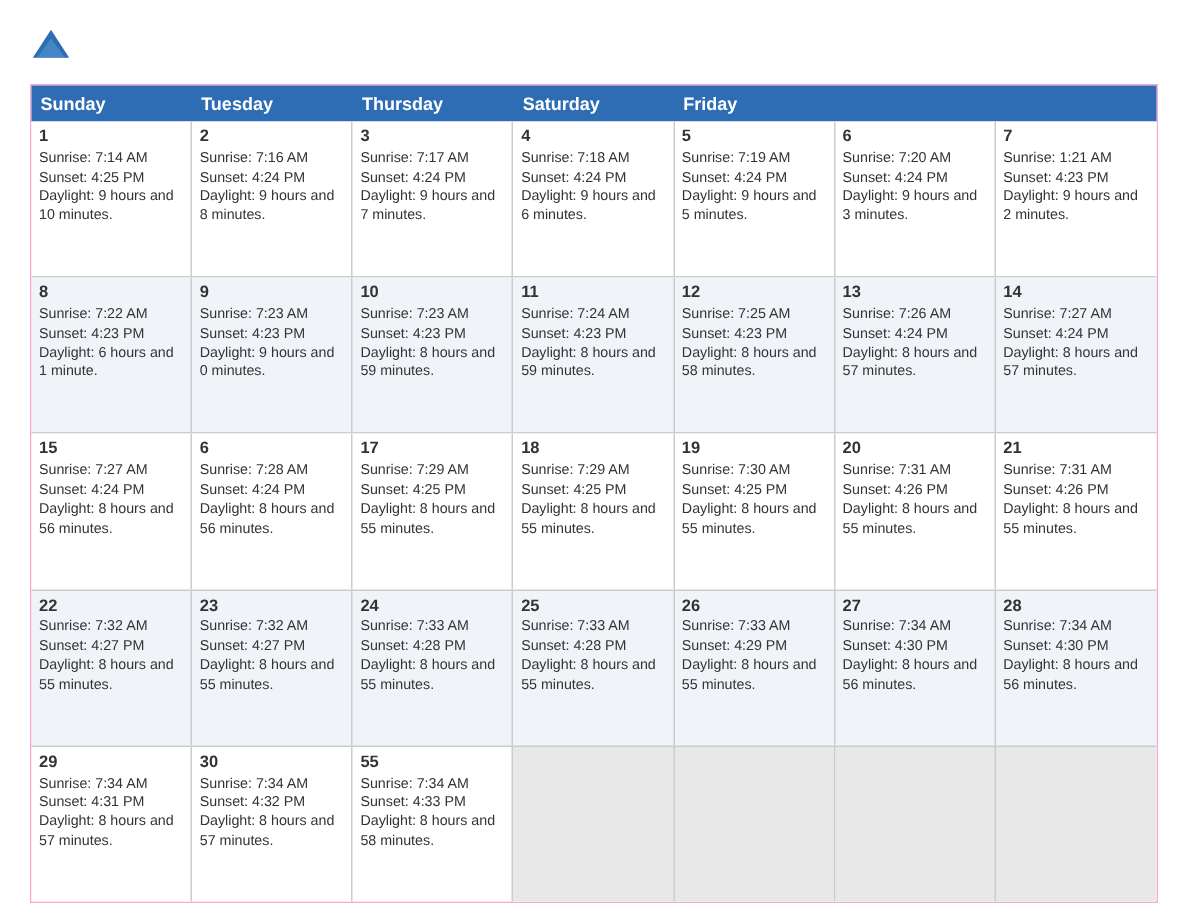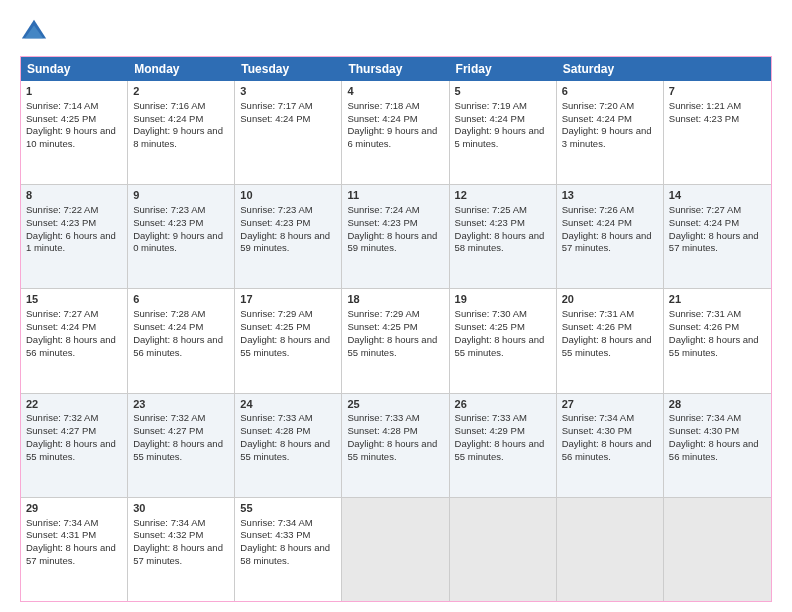--- a/index.html
+++ b/index.html
@@ -130,35 +130,34 @@
     </div>
     <div class="title-area">
       <div class="main-title"></div>
       <div class="subtitle"></div>
     </div>
   </div>
 
   <div class="calendar">
     <div class="cal-header">
     <div class="cal-header-cell">Sunday</div>
-        <div class="cal-header-cell">Monday</div>
         <div class="cal-header-cell">Tuesday</div>
         <div class="cal-header-cell">Thursday</div>
+        <div class="cal-header-cell">Saturday</div>
         <div class="cal-header-cell">Friday</div>
-        <div class="cal-header-cell">Saturday</div>
       </div>
     <div class="cal-body">
     <div class="cal-week">
           <div class="cal-cell"><span class="day-num">1</span><span>Sunrise: 7:14 AM</span><br><span>Sunset: 4:25 PM</span><br><span>Daylight: 9 hours and 10 minutes.</span></div>
           <div class="cal-cell"><span class="day-num">2</span><span>Sunrise: 7:16 AM</span><br><span>Sunset: 4:24 PM</span><br><span>Daylight: 9 hours and 8 minutes.</span></div>
-          <div class="cal-cell"><span class="day-num">3</span><span>Sunrise: 7:17 AM</span><br><span>Sunset: 4:24 PM</span><br></div>
+          <div class="cal-cell"><span class="day-num">3</span><span>Sunrise: 7:17 AM</span><br><span>Sunset: 4:24 PM</span><br><span>Daylight: 9 hours and 7 minutes.</span></div>
           <div class="cal-cell"><span class="day-num">4</span><span>Sunrise: 7:18 AM</span><br><span>Sunset: 4:24 PM</span><br><span>Daylight: 9 hours and 6 minutes.</span></div>
           <div class="cal-cell"><span class="day-num">5</span><span>Sunrise: 7:19 AM</span><br><span>Sunset: 4:24 PM</span><br><span>Daylight: 9 hours and 5 minutes.</span></div>
           <div class="cal-cell"><span class="day-num">6</span><span>Sunrise: 7:20 AM</span><br><span>Sunset: 4:24 PM</span><br><span>Daylight: 9 hours and 3 minutes.</span></div>
-          <div class="cal-cell"><span class="day-num">7</span><span>Sunrise: 1:21 AM</span><br><span>Sunset: 4:23 PM</span><br></div>
+          <div class="cal-cell"><span class="day-num">7</span><span>Sunrise: 1:21 AM</span><br><span>Sunset: 4:23 PM</span><br><span>Daylight: 9 hours and 2 minutes.</span></div>
         </div>
         <div class="cal-week">
           <div class="cal-cell"><span class="day-num">8</span><span>Sunrise: 7:22 AM</span><br><span>Sunset: 4:23 PM</span><br><span>Daylight: 6 hours and 1 minute.</span></div>
           <div class="cal-cell"><span class="day-num">9</span><span>Sunrise: 7:23 AM</span><br><span>Sunset: 4:23 PM</span><br><span>Daylight: 9 hours and 0 minutes.</span></div>
           <div class="cal-cell"><span class="day-num">10</span><span>Sunrise: 7:23 AM</span><br><span>Sunset: 4:23 PM</span><br><span>Daylight: 8 hours and 59 minutes.</span></div>
           <div class="cal-cell"><span class="day-num">11</span><span>Sunrise: 7:24 AM</span><br><span>Sunset: 4:23 PM</span><br><span>Daylight: 8 hours and 59 minutes.</span></div>
           <div class="cal-cell"><span class="day-num">12</span><span>Sunrise: 7:25 AM</span><br><span>Sunset: 4:23 PM</span><br><span>Daylight: 8 hours and 58 minutes.</span></div>
           <div class="cal-cell"><span class="day-num">13</span><span>Sunrise: 7:26 AM</span><br><span>Sunset: 4:24 PM</span><br><span>Daylight: 8 hours and 57 minutes.</span></div>
           <div class="cal-cell"><span class="day-num">14</span><span>Sunrise: 7:27 AM</span><br><span>Sunset: 4:24 PM</span><br><span>Daylight: 8 hours and 57 minutes.</span></div>
         </div>

